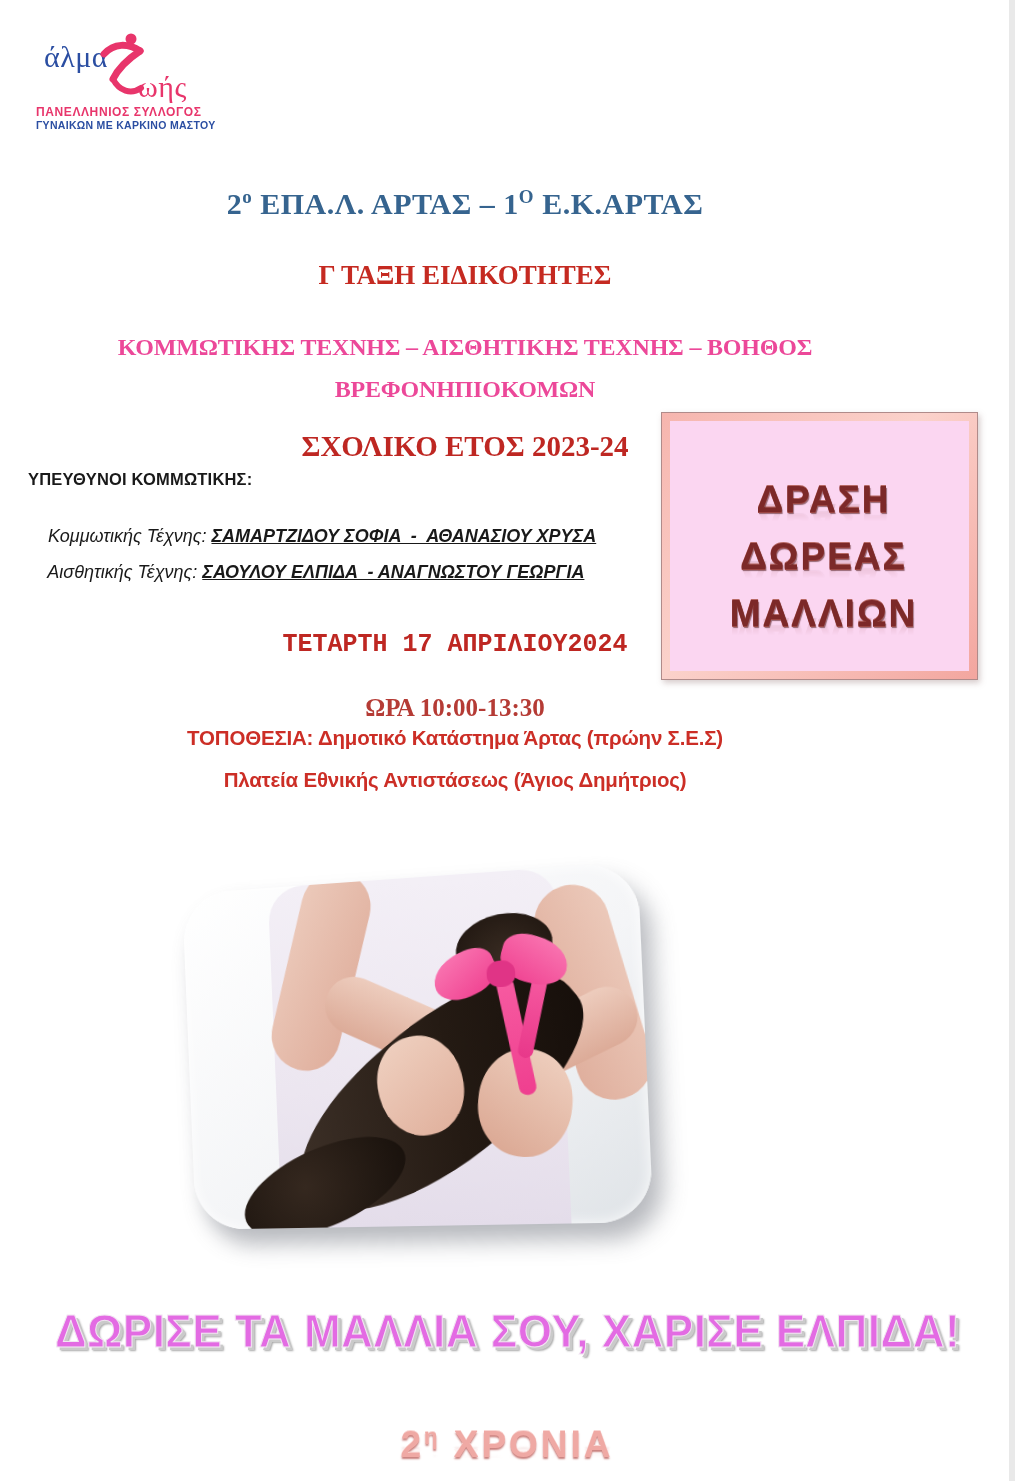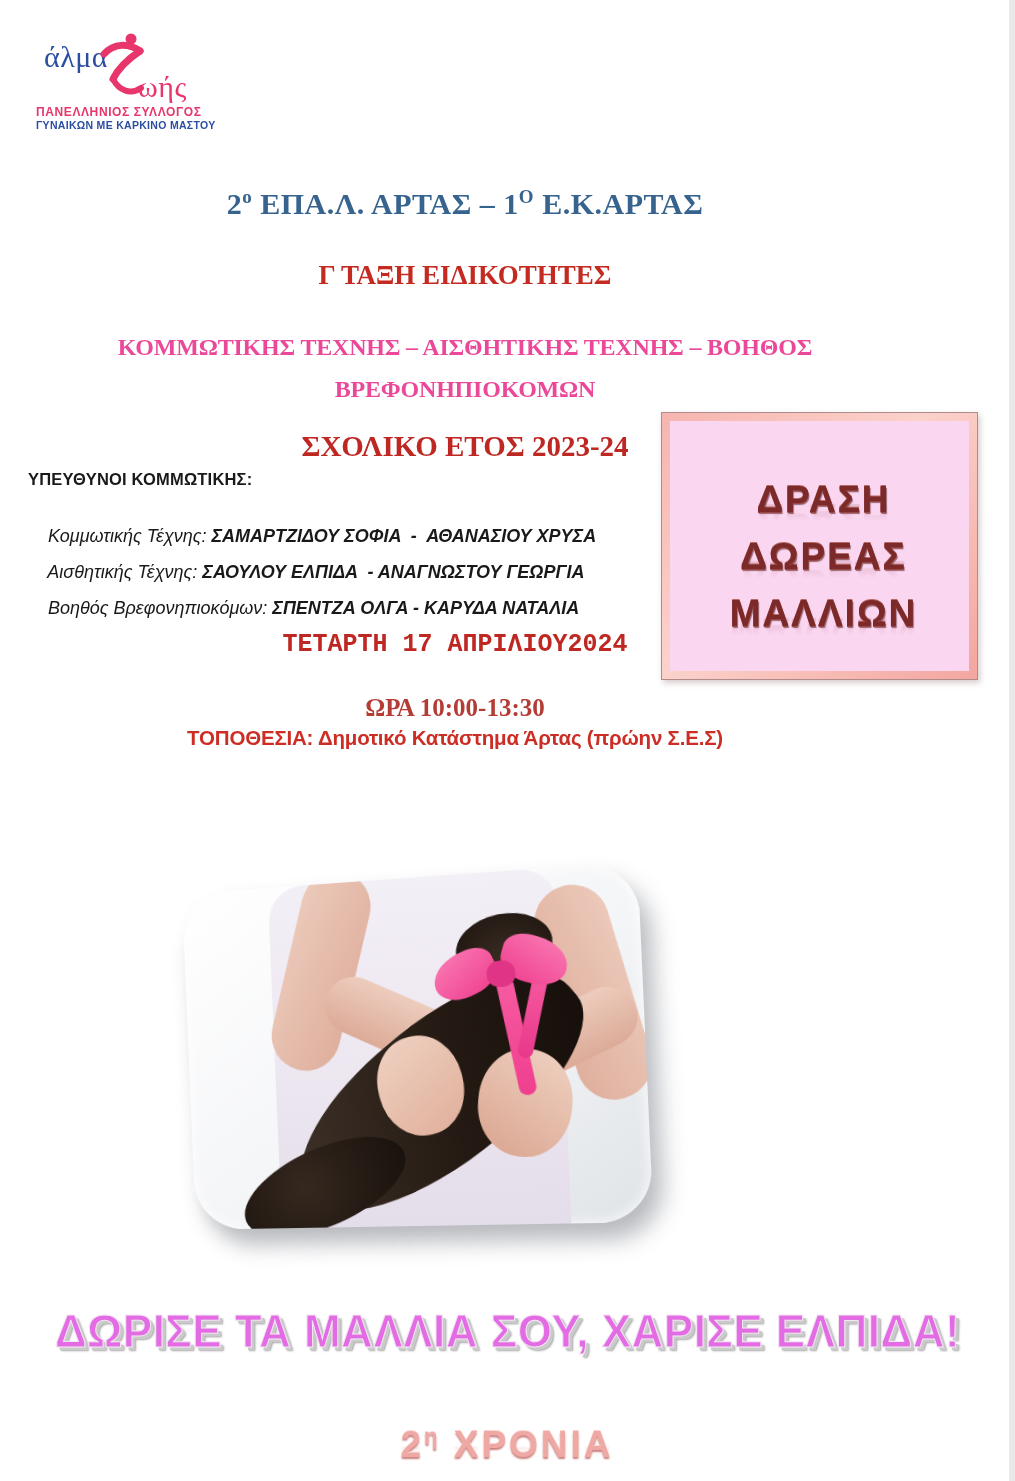--- a/index.html
+++ b/index.html
@@ -22,21 +22,21 @@
   .heading{left:0;width:930px;text-align:center;font-family:"Liberation Serif",serif;font-weight:bold;}
   #school-title{top:186px;font-size:30px;color:#36648f;letter-spacing:.5px;}
   #school-title sup{font-size:19px;}
   #class-title{top:260px;font-size:27px;color:#c52a21;}
   #specialties{top:326px;font-size:24px;color:#ec4899;line-height:42px;letter-spacing:-0.2px;}
   #school-year{top:430px;font-size:29px;color:#be2722;}
 
   
   #teachers-heading{left:28px;top:470px;font-size:16.5px;font-weight:bold;color:#191919;letter-spacing:.2px;}
   .teacher-row{left:28px;font-size:18px;color:#191919;font-style:italic;white-space:pre;}
-  .teacher-row .names{font-weight:bold;}
+  .teacher-row .names{font-weight:bold;text-decoration:underline;}
   #teacher-row-0{top:505px;}
   #teacher-row-1{top:541px;}
   #teacher-row-2{top:577px;}
 
   
   #action-box{left:661px;top:412px;width:317px;height:268px;
       background:linear-gradient(135deg,#f6b5ae 0%,#fbd2cb 45%,#f3a69f 100%);
       border:1px solid #b08b8a;box-sizing:border-box;padding:8px;
       box-shadow:2px 3px 6px rgba(140,110,110,.35);}
   #action-box-inner{width:100%;height:100%;background:#fbd6f1;box-sizing:border-box;
@@ -138,35 +138,33 @@
   <div class="abs heading" id="school-year">ΣΧΟΛΙΚΟ ΕΤΟΣ 2023-24</div>
 
   <div class="abs" id="teachers-heading">ΥΠΕΥΘΥΝΟΙ ΚΟΜΜΩΤΙΚΗΣ:</div>
 
   <div class="abs teacher-row" id="teacher-row-0">
     <span class="label">Κομμωτικής Τέχνης: </span><span class="names">ΣΑΜΑΡΤΖΙΔΟΥ ΣΟΦΙΑ  -  ΑΘΑΝΑΣΙΟΥ ΧΡΥΣΑ</span>
   </div>
   <div class="abs teacher-row" id="teacher-row-1">
     <span class="label">Αισθητικής Τέχνης: </span><span class="names">ΣΑΟΥΛΟΥ ΕΛΠΙΔΑ  - ΑΝΑΓΝΩΣΤΟΥ ΓΕΩΡΓΙΑ</span>
   </div>
-  <div class="abs teacher-row" id="teacher-row-2">
-    <span class="label">Βοηθός Βρεφονηπιοκόμων: </span><span class="names">ΣΠΕΝΤΖΑ ΟΛΓΑ - ΚΑΡΥΔΑ ΝΑΤΑΛΙΑ</span>
-  </div>
 
   <div class="abs" id="action-box">
     <div id="action-box-inner">
       <div class="action-line">ΔΡΑΣΗ</div>
       <div class="action-line">ΔΩΡΕΑΣ</div>
       <div class="action-line">ΜΑΛΛΙΩΝ</div>
     </div>
   </div>
 
   <div class="abs midline" id="event-date">ΤΕΤΑΡΤΗ 17 ΑΠΡΙΛΙΟΥ2024</div>
   <div class="abs midline" id="event-time">ΩΡΑ 10:00-13:30</div>
   <div class="abs midline" id="event-location">ΤΟΠΟΘΕΣΙΑ: Δημοτικό Κατάστημα Άρτας (πρώην Σ.Ε.Σ)</div>
+  <div class="abs midline" id="event-address">Πλατεία Εθνικής Αντιστάσεως (Άγιος Δημήτριος)</div>
 
   <div class="abs" id="photo-wrap">
     <div id="photo">
       <div class="shape" id="shirt"></div>
       <div class="shape" id="arm-left-upper"></div>
       <div class="shape" id="arm-right-upper"></div>
       <div class="shape" id="arm-left-fore"></div>
       <div class="shape" id="arm-right-fore"></div>
       <div class="shape" id="hair-tuft"></div>
       <div class="shape" id="hair-bundle"></div>

